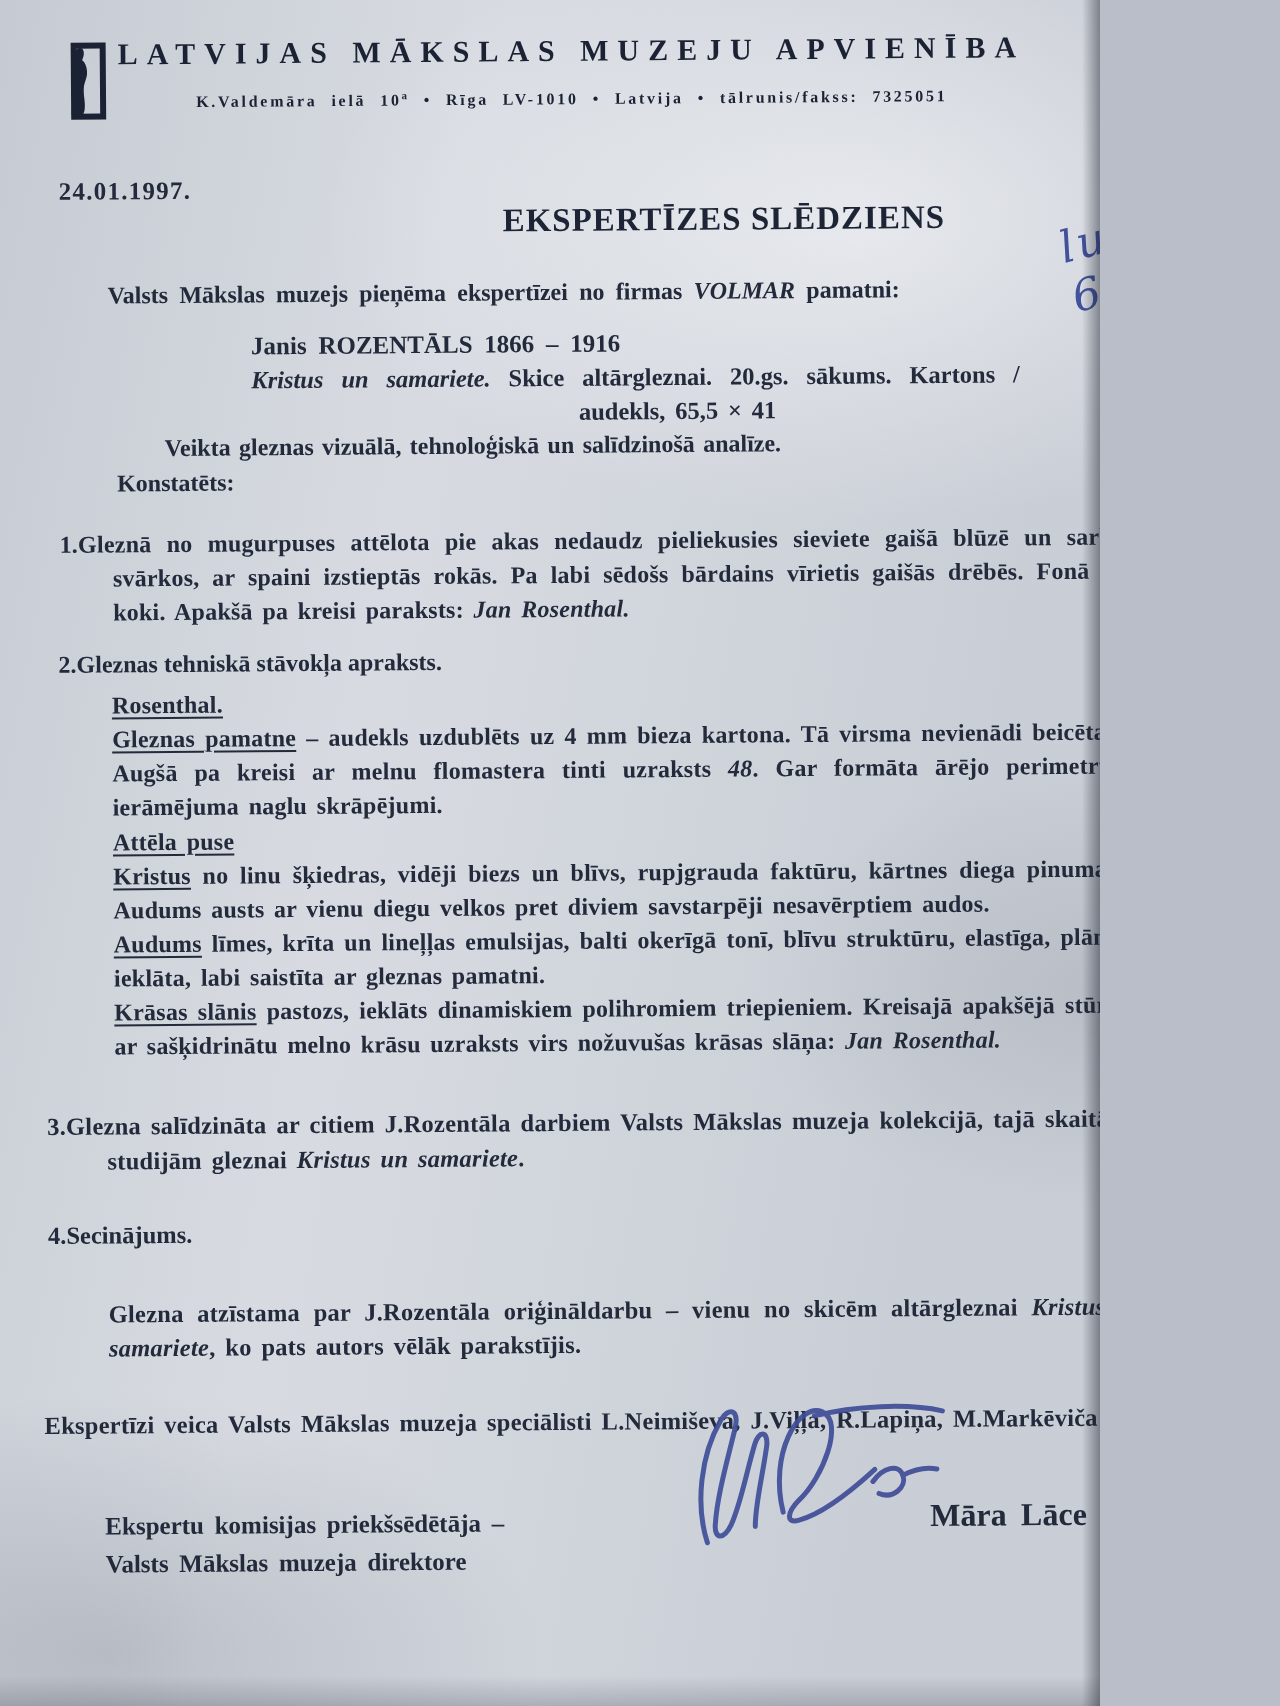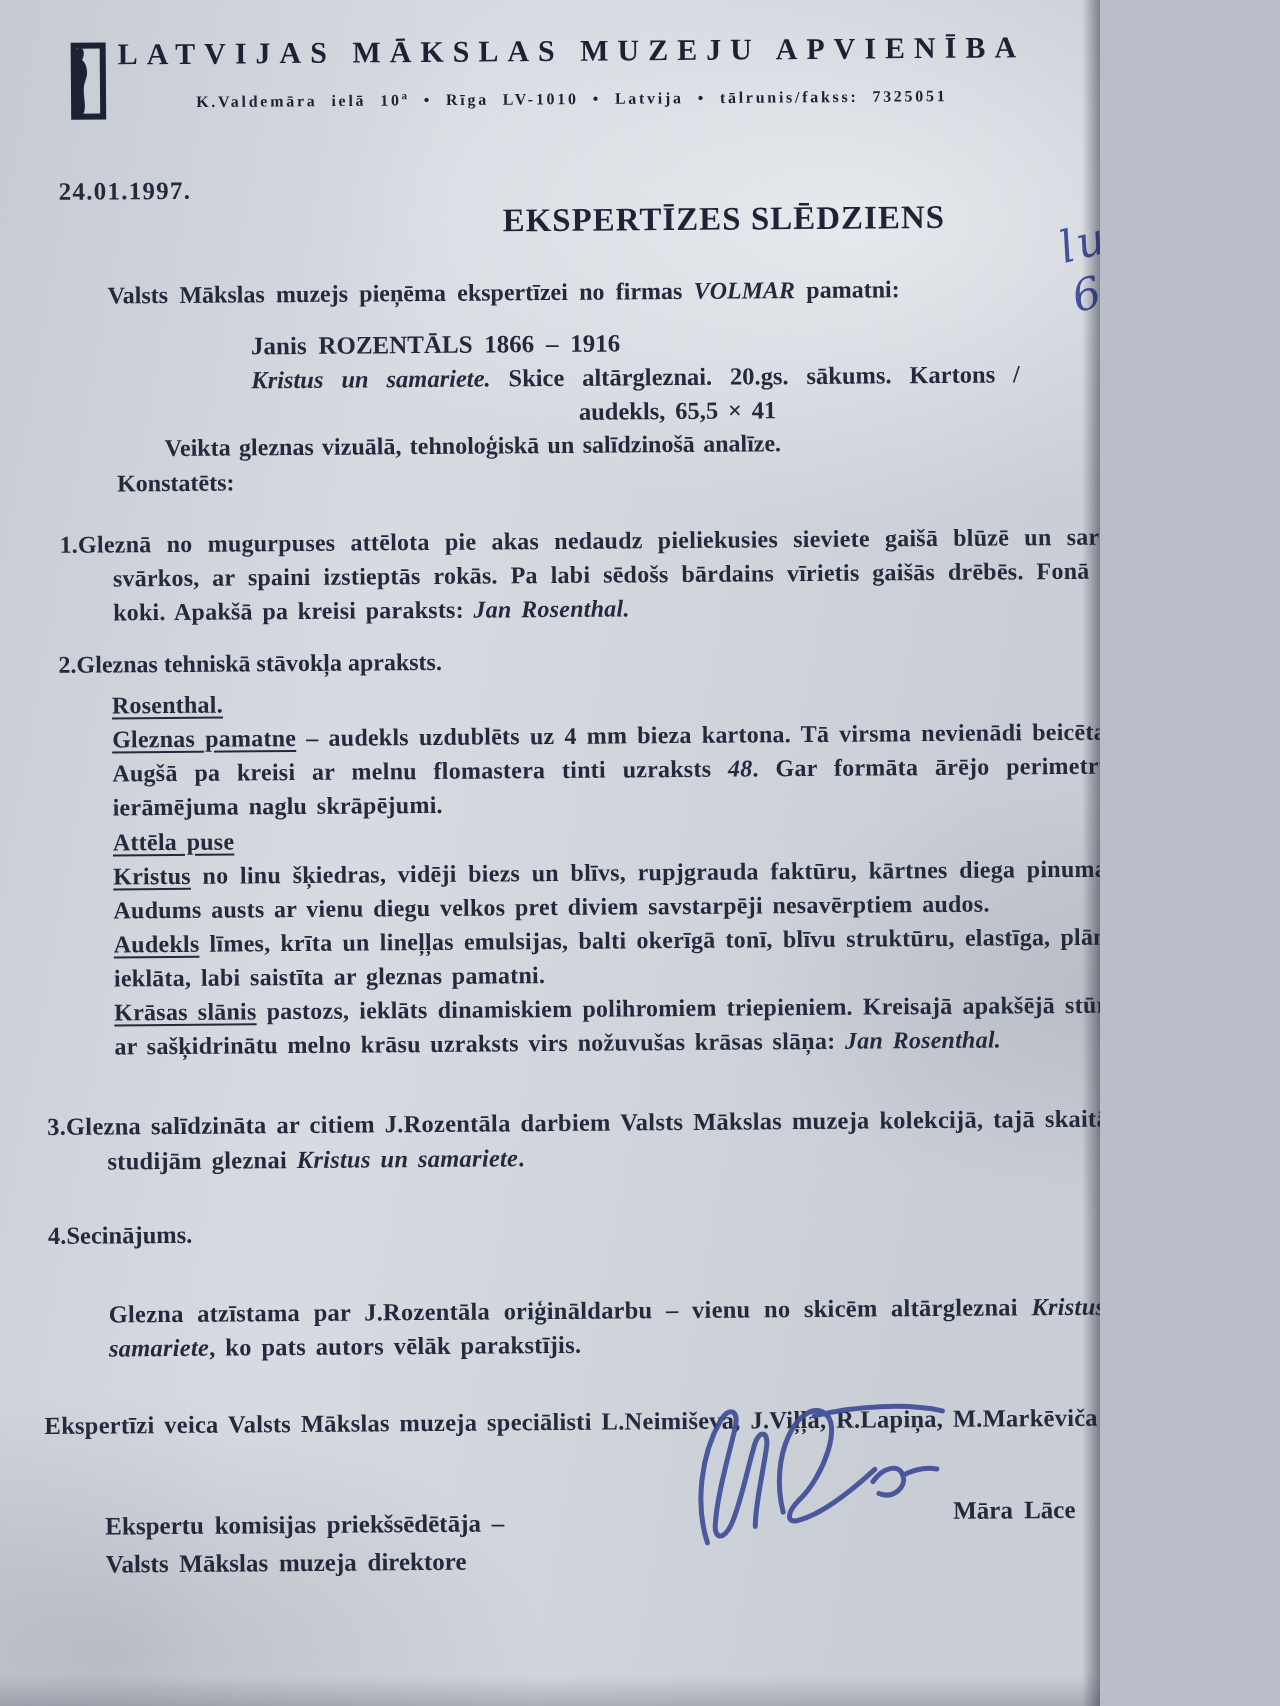--- a/index.html
+++ b/index.html
@@ -54,21 +54,21 @@
   .f3{margin:46px 0 0 45px;width:1092px;padding-left:60px;text-indent:-60px;font-size:24.5px;}
   .s4h{margin:42px 0 0 45px;font-size:24.5px;}
   .concl{margin:48px 0 0 105px;width:1038px;font-size:24.5px;}
   .experts{margin:42px 0 0 40px;width:1106px;padding-left:64px;text-indent:-64px;font-size:24.5px;}
   .it{font-style:italic;}
   .ul{text-decoration:underline;text-underline-offset:4px;text-decoration-thickness:2px;}
   
   .footer{position:relative;margin-top:64px;height:240px;}
   .role{margin-left:100px;font-size:25px;line-height:1.5;word-spacing:0.18em;}
   .sig-svg{position:absolute;left:660px;top:-118px;width:300px;height:180px;}
-  .sig-name{position:absolute;left:948px;top:-4px;font-size:25px;word-spacing:0.2em;text-align:right;}
+  .sig-name{position:absolute;left:925px;top:-4px;font-size:32px;word-spacing:0.2em;text-align:right;}
 </style>
 </head>
 <body>
 
 <div class="page">
   <div class="content">
 
     <div class="letterhead">
       <svg class="logo" viewBox="0 0 44 82">
         <rect x="10" y="4" width="29" height="71" fill="none" stroke="#1b2233" stroke-width="6"></rect>
@@ -96,21 +96,21 @@
     <p class="konstatets">Konstatēts:</p>
 
     <p class="para f1"><span>1.Gleznā no mugurpuses attēlota pie akas nedaudz pieliekusies sieviete gaišā blūzē un sarkanos svārkos, ar spaini izstieptās rokās. Pa labi sēdošs bārdains vīrietis gaišās drēbēs. Fonā tumši koki. Apakšā pa kreisi paraksts: </span><span class="it">Jan Rosenthal.</span></p>
 
     <p class="s2h">2.Gleznas tehniskā stāvokļa apraksts.</p>
     <div class="s2">
       <p class="para"><span class="ul">Rosenthal.</span></p>
       <p class="para"><span class="ul">Gleznas pamatne</span><span> – audekls uzdublēts uz 4 mm bieza kartona. Tā virsma nevienādi beicēta. Augšā pa kreisi ar melnu flomastera tinti uzraksts </span><span class="it">48</span><span>. Gar formāta ārējo perimetru ierāmējuma naglu skrāpējumi.</span></p>
       <p class="para"><span class="ul">Attēla puse</span></p>
       <p class="para"><span class="ul">Kristus</span><span> no linu šķiedras, vidēji biezs un blīvs, rupjgrauda faktūru, kārtnes diega pinuma. Audums austs ar vienu diegu velkos pret diviem savstarpēji nesavērptiem audos.</span></p>
-      <p class="para"><span class="ul">Audekls</span><span> līmes, krīta un lineļļas emulsijas, balti okerīgā tonī, blīvu struktūru, elastīga, plāni ieklāta, labi saistīta ar gleznas pamatni.</span></p>
+      <p class="para"><span class="ul">Audums</span><span> līmes, krīta un lineļļas emulsijas, balti okerīgā tonī, blīvu struktūru, elastīga, plāni ieklāta, labi saistīta ar gleznas pamatni.</span></p>
       <p class="para"><span class="ul">Krāsas slānis</span><span> pastozs, ieklāts dinamiskiem polihromiem triepieniem. Kreisajā apakšējā stūrī ar sašķidrinātu melno krāsu uzraksts virs nožuvušas krāsas slāņa: </span><span class="it">Jan Rosenthal.</span></p>
     </div>
 
     <p class="para f3"><span>3.Glezna salīdzināta ar citiem J.Rozentāla darbiem Valsts Mākslas muzeja kolekcijā, tajā skaitā ar trim studijām gleznai </span><span class="it">Kristus un samariete</span><span>.</span></p>
 
     <p class="s4h">4.Secinājums.</p>
     <p class="para concl"><span>Glezna atzīstama par J.Rozentāla oriģināldarbu – vienu no skicēm altārgleznai </span><span class="it">Kristus un samariete</span><span>, ko pats autors vēlāk parakstījis.</span></p>
 
     <p class="para experts">Ekspertīzi veica Valsts Mākslas muzeja speciālisti L.Neimiševa, J.Viļļa, R.Lapiņa, M.Markēviča</p>
 

